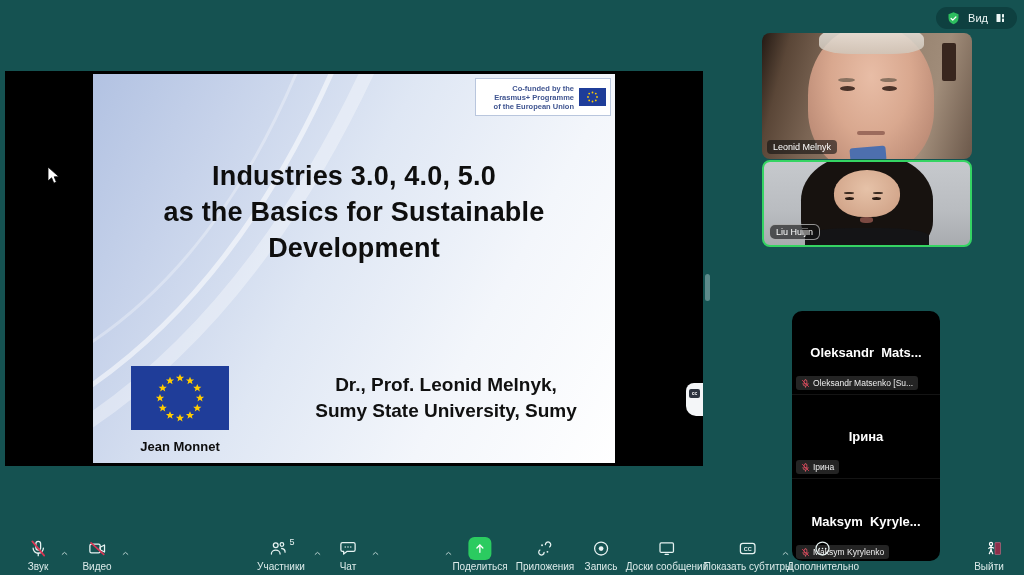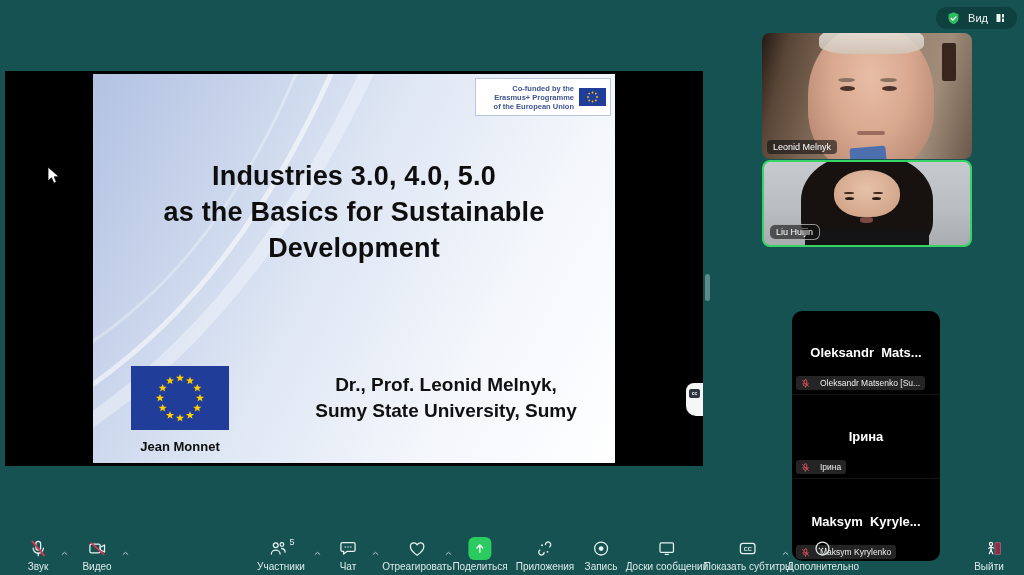--- a/index.html
+++ b/index.html
@@ -75,21 +75,21 @@
             border-radius:40% 40% 0 0;}
 
   
   .ppanel{position:absolute;left:792px;top:283px;width:148px;height:250px;background:#000;
           border-radius:10px;overflow:hidden;margin-top:28px;}
   .ptile{position:relative;height:83px;border-bottom:1px solid #141414;display:flex;
          align-items:center;justify-content:center;}
   .ptile:last-child{border-bottom:none;height:84px;}
   .pdisplay{color:#fff;font-weight:bold;font-size:13px;white-space:pre;}
   .ptag{position:absolute;left:4px;bottom:4px;background:rgba(45,45,45,.8);border-radius:3px;
-        color:#eee;font-size:8.5px;padding:2px 5px;display:flex;gap:10px;align-items:center;
+        color:#eee;font-size:8.5px;padding:2px 5px;display:flex;gap:3px;align-items:center;
         white-space:nowrap;max-width:130px;overflow:hidden;}
 
   
   .toolbar{position:absolute;left:0;right:0;top:535px;height:40px;}
   .tbtn{position:absolute;top:3px;transform:translateX(-50%);display:flex;flex-direction:column;
         align-items:center;color:#dcebea;}
   .tbtn .ic{height:20px;display:flex;align-items:center;justify-content:center;color:#e6f2f1;}
   .tbtn .tlabel{margin-top:3px;font-size:10px;white-space:nowrap;}
   .caret{position:absolute;top:9px;color:#b9d2d0;}
   .sharebtn-ic{width:23px;height:23px;background:#2bcb60;border-radius:6px;display:flex;
@@ -331,28 +331,20 @@
         </svg>
       </span>
       <span class="tlabel">Чат</span>
     </div>
     <span class="caret" style="left:371px;">
       <svg width="9" height="9" viewBox="0 0 24 24" stroke="currentColor" fill="none" stroke-width="2.6">
           <path d="M5 15l7-6 7 6"></path>
         </svg>
     </span>
 
-    <div class="tbtn" style="left:417px;">
-      <span class="ic">
-        <svg width="20" height="19" viewBox="0 0 24 24" stroke="currentColor" fill="none" stroke-width="1.6" stroke-linecap="round" stroke-linejoin="round">
-          <path d="M12 20.5C12 20.5 3.5 15 3.5 9.6 3.5 7 5.5 5 8 5c1.7 0 3.2 1 4 2.4C12.8 6 14.3 5 16 5c2.5 0 4.5 2 4.5 4.6 0 5.4-8.5 10.9-8.5 10.9z"></path>
-        </svg>
-      </span>
-      <span class="tlabel">Отреагировать</span>
-    </div>
     <span class="caret" style="left:444px;">
       <svg width="9" height="9" viewBox="0 0 24 24" stroke="currentColor" fill="none" stroke-width="2.6">
           <path d="M5 15l7-6 7 6"></path>
         </svg>
     </span>
 
     <div class="tbtn" style="left:480px;">
       <span class="ic">
         <span class="sharebtn-ic">
           <svg width="13" height="13" viewBox="0 0 24 24" stroke="#fff" fill="none" stroke-width="2.4" stroke-linecap="round" stroke-linejoin="round">

